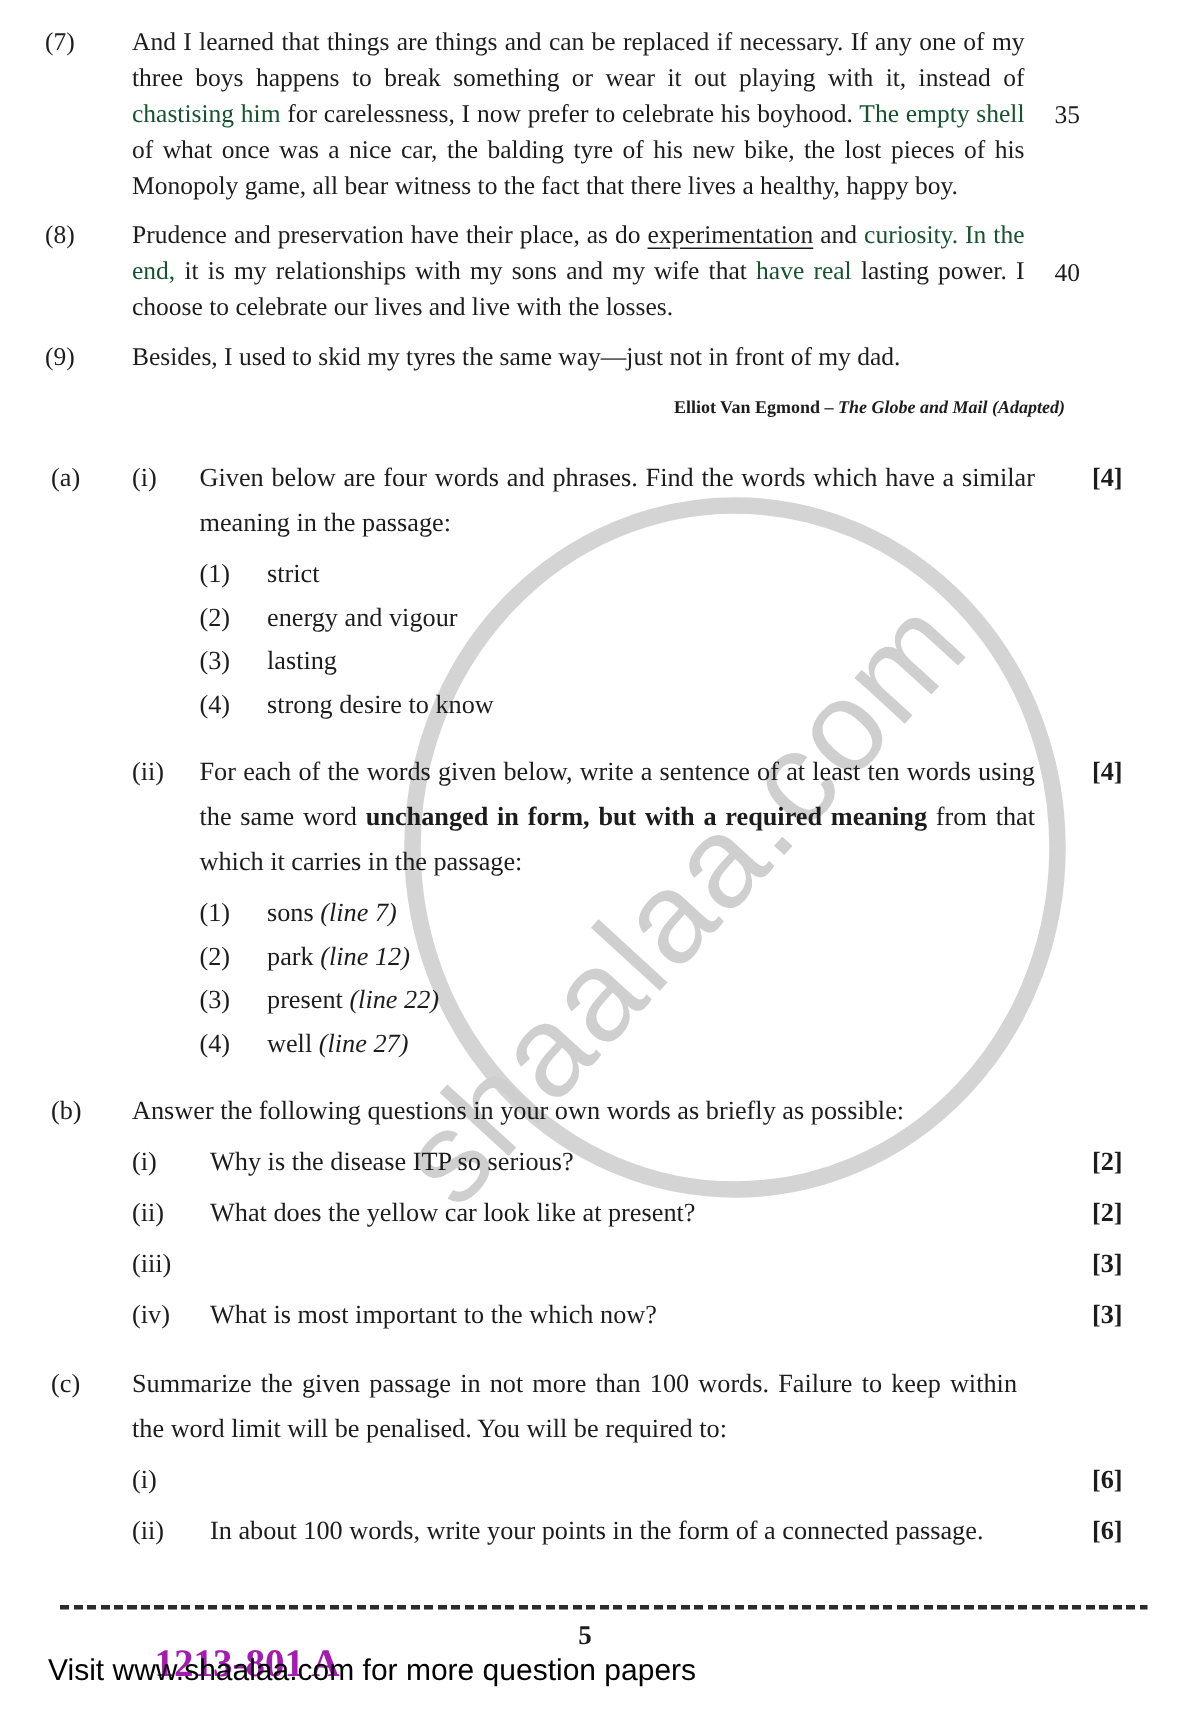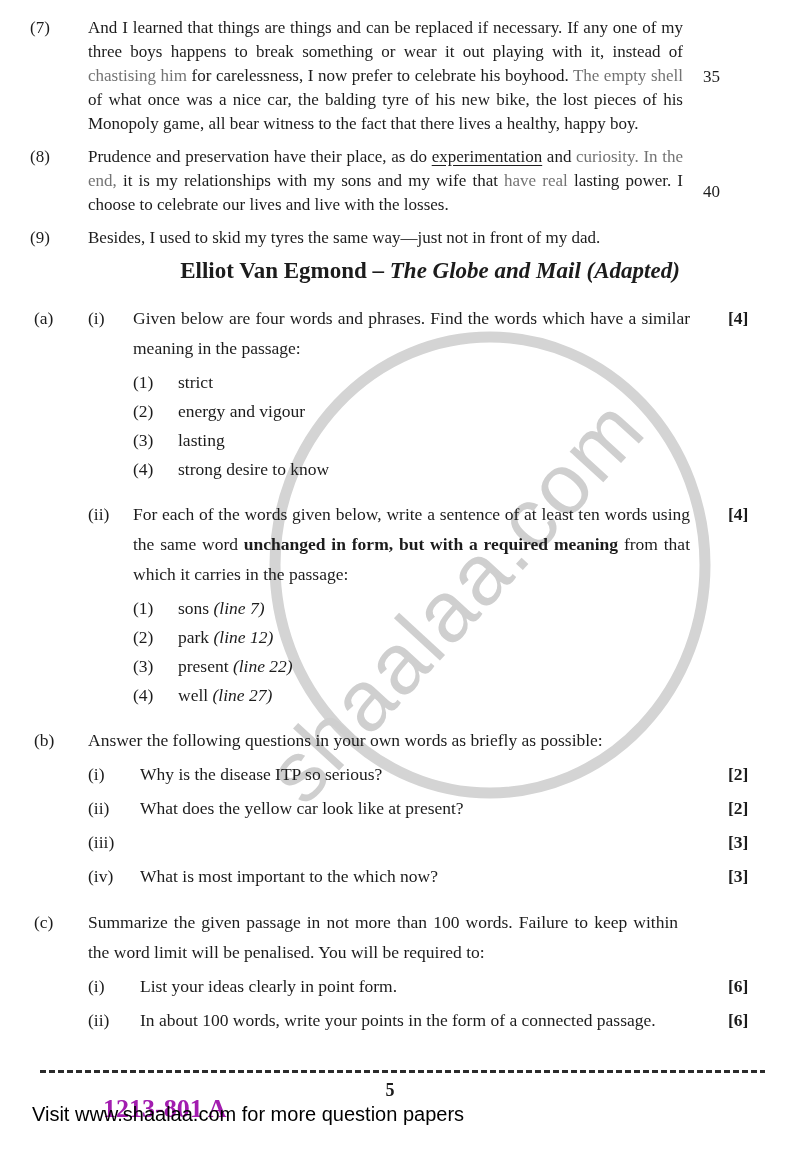--- a/index.html
+++ b/index.html
@@ -19,29 +19,29 @@
     z-index:0; pointer-events:none;
   }
 
   
   .p-row { display:flex; margin:0 0 9px 30px; position:relative;
            font-size:17px; line-height:24px; }
   .p-num { width:58px; flex:none; }
   .p-text { width:595px; flex:none; text-align:justify; }
   .p-row .line-no { position:absolute; left:673px; }
   .p-row.p7 .line-no { top:49px; }
-  .p-row.p8 .line-no { top:25px;margin-top:10px; }
-  .fade { color:#737373; }
+  .p-row.p8 .line-no { top:25px; }
+  .fade { color:#14532d; }
   .ul { text-decoration:underline; text-underline-offset:3px; }
   .b { font-weight:bold; }
   .i { font-style:italic; }
 
   .attribution {
-    margin:2px 0 0 150px; width:560px; text-align:center;
-    font-weight:bold; font-size:23px; line-height:24px;
+    margin:2px 0 0 150px; width:560px; text-align:right;
+    font-weight:bold; font-size:12px; line-height:24px;
   }
   .attribution .src, .attribution .note { font-style:italic; }
 
   
   .q-row { display:flex; margin-left:34px; position:relative;
            font-size:17.5px; line-height:30px; }
   .lab-a { width:54px; flex:none; }
   .lab-i { width:45px; flex:none; }
   .q-text { width:557px; flex:none; text-align:justify; }
   .q-intro { width:590px; flex:none; text-align:justify; }
@@ -188,21 +188,20 @@
   <div class="gap8"></div>
 
   <div class="q-row">
     <div class="lab-a">(c)</div>
     <div class="q-intro">Summarize the given passage in not more than 100 words.  Failure to keep within the word limit will be penalised.  You will be required to:</div>
   </div>
   <div class="gap8"></div>
 
   <div class="qb-row">
     <div class="qb-num">(i)</div>
-    <div class="qb-text">List your ideas clearly in point form.</div>
     <div class="marks">[6]</div>
   </div>
   <div class="qb-row">
     <div class="qb-num">(ii)</div>
     <div class="qb-text">In about 100 words, write your points in the form of a connected passage.</div>
     <div class="marks">[6]</div>
   </div>
 
 </div>
 

